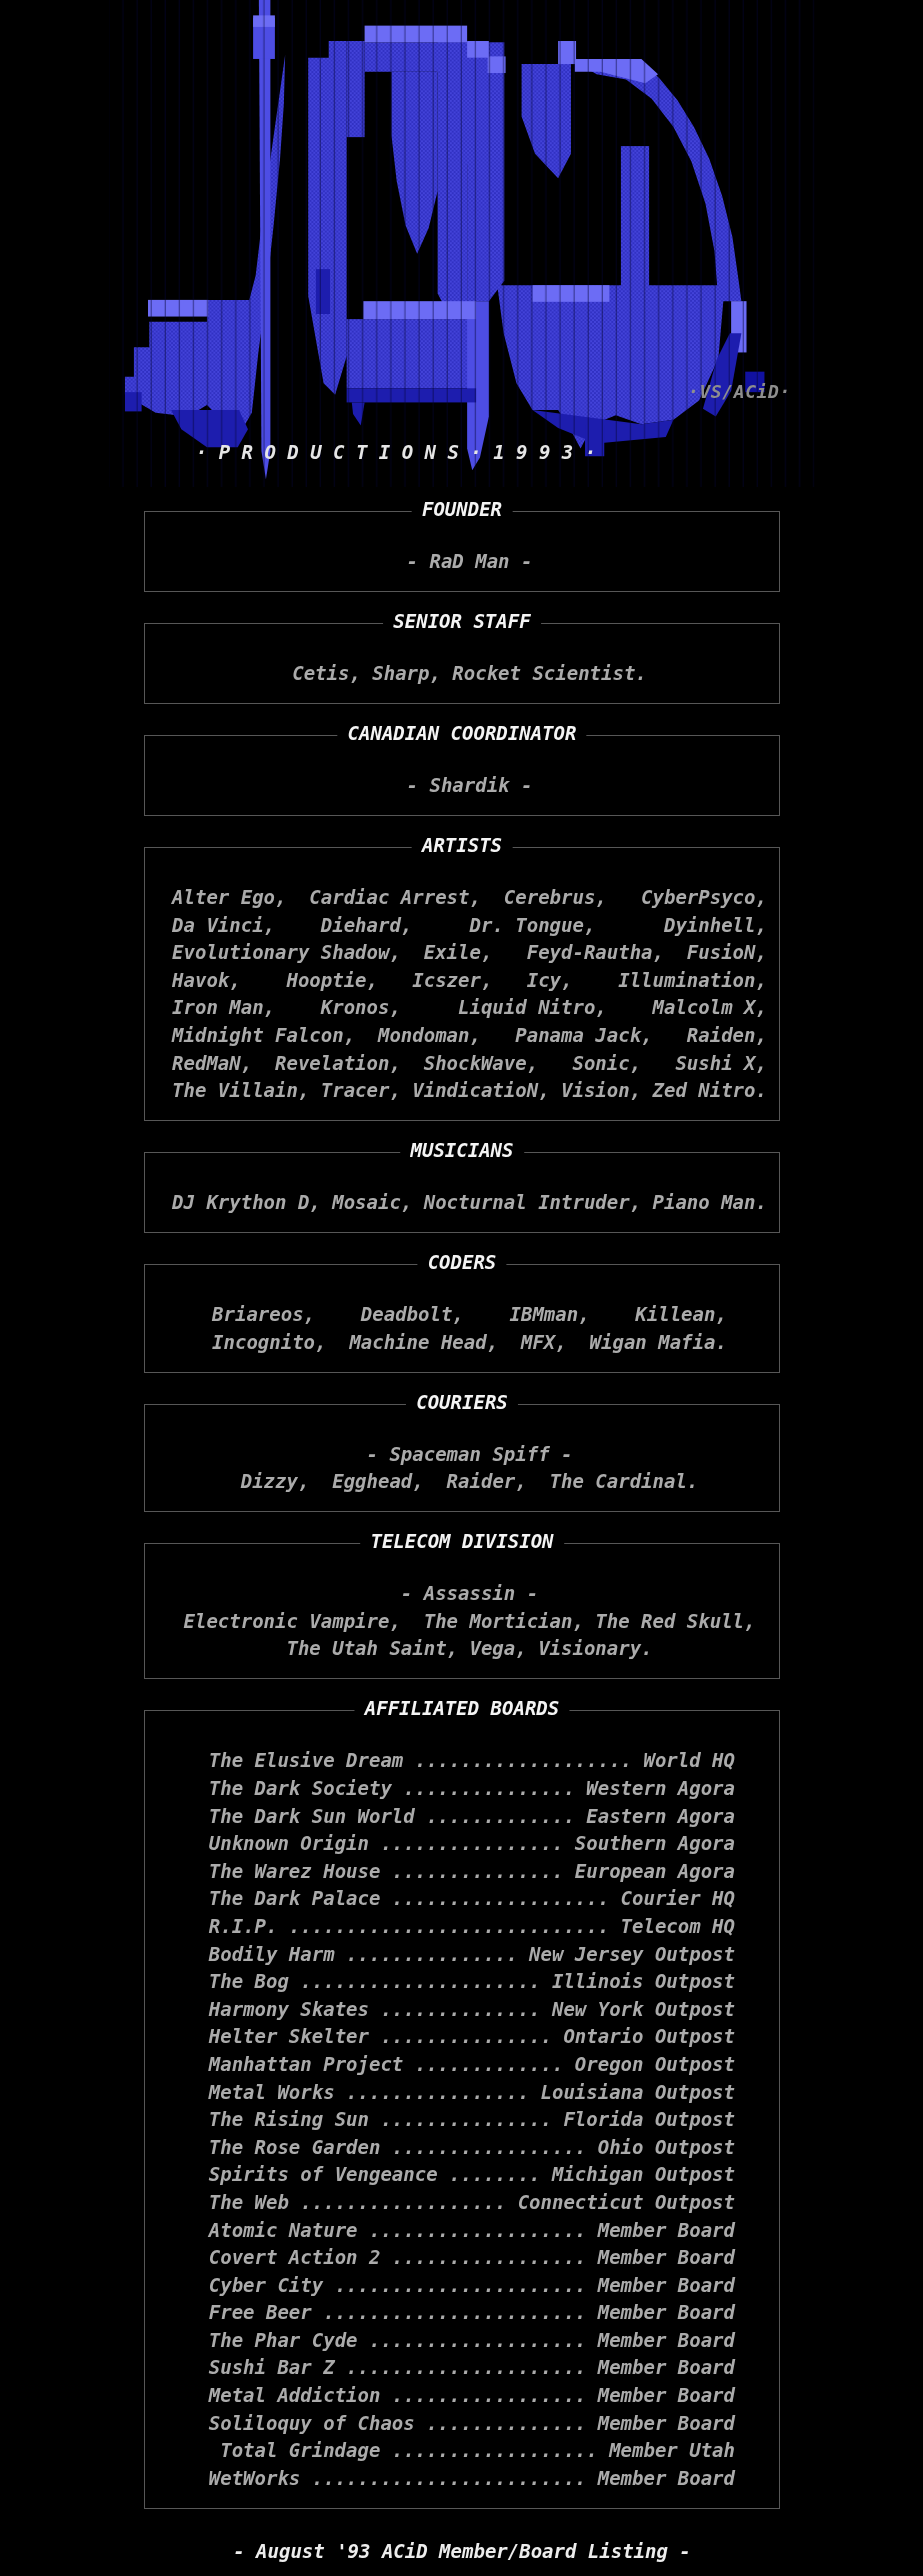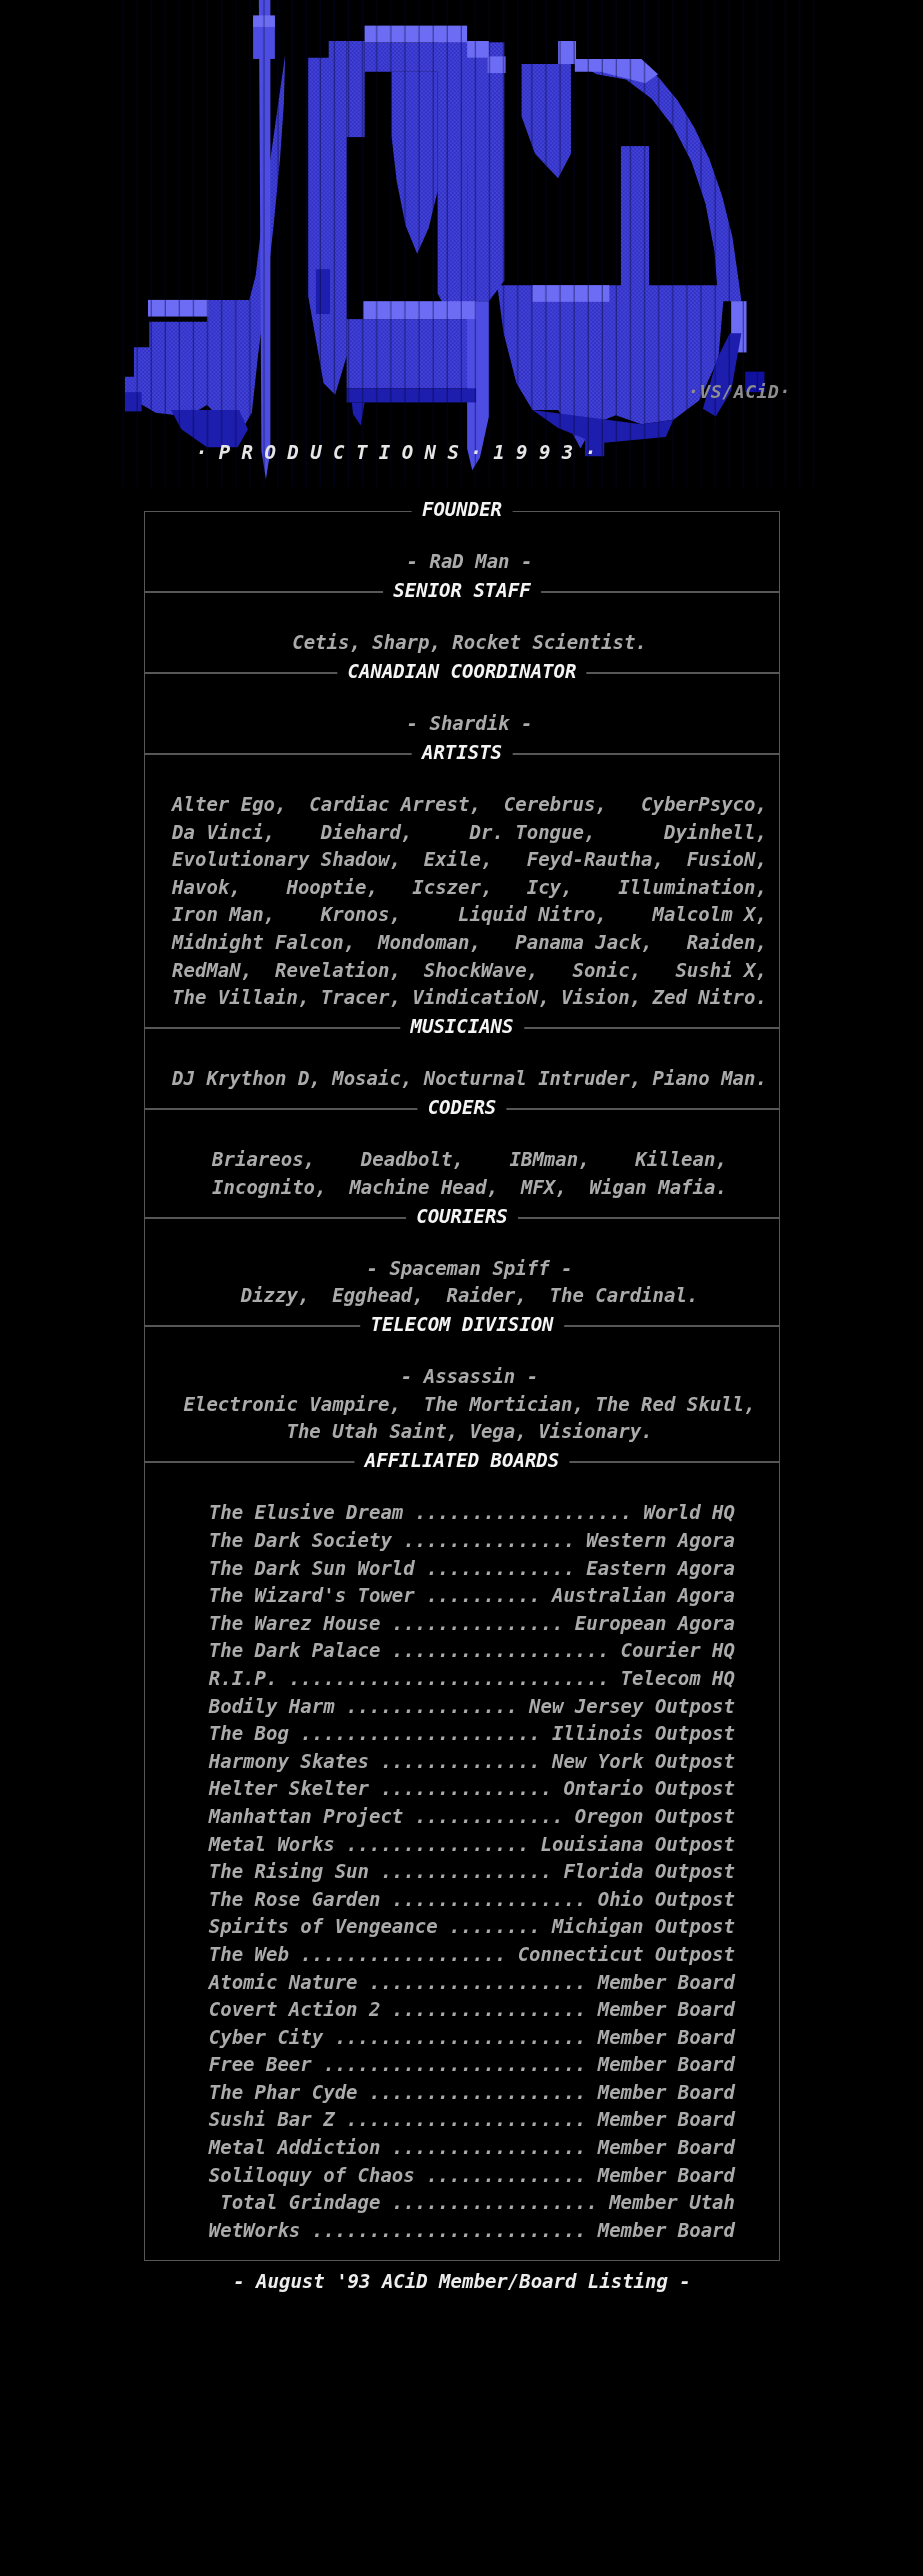--- a/index.html
+++ b/index.html
@@ -14,21 +14,21 @@
   body{width:924px;height:2576px;position:relative;overflow:hidden;
        font-family:"DejaVu Sans Mono",monospace;font-weight:bold;}
   .page{position:relative;width:924px;height:2576px;font-style:italic;}
   .logo-wrap{position:relative;width:924px;height:487px;}
   .logo-wrap svg{position:absolute;left:109px;top:0;}
   .signature{position:absolute;left:688px;top:381px;font-size:18px;
              color:var(--signature-gray);white-space:pre;letter-spacing:0.6px;}
   .caption{position:absolute;left:0;top:441px;width:792px;text-align:center;
            font-size:19px;color:#e6e6e6;white-space:pre;}
   .sections{position:relative;width:636px;margin:24px 0 0 144px;}
-  .box{position:relative;border:1.3px solid var(--border-gray);
+  .box{position:relative;border:1.3px solid var(--border-gray);margin-bottom:31px;
        background:var(--background);padding-left:15px;}
   .legend{position:absolute;top:-14px;left:50%;transform:translateX(-50%);
           background:var(--background);padding:0 10.3px;font-size:19px;
           color:var(--title-white);white-space:pre;}
   .body{padding:36px 0 15.4px 0;text-align:center;}
   .line{font-size:19px;line-height:27.6px;color:var(--text-gray);white-space:pre;}
   .body.boards{width:531px;margin:0 auto;text-align:right;}
   .footer{margin-top:9px;width:924px;text-align:center;font-size:19px;
           color:var(--footer-white);white-space:pre;}
 </style>
@@ -163,21 +163,21 @@
           <div class="line">Electronic Vampire,  The Mortician, The Red Skull,</div>
           <div class="line">The Utah Saint, Vega, Visionary.</div>
         </div>
       </section>
       <section class="box">
         <span class="legend">AFFILIATED BOARDS</span>
         <div class="body boards">
           <div class="line">The Elusive Dream ................... World HQ</div>
           <div class="line">The Dark Society ............... Western Agora</div>
           <div class="line">The Dark Sun World ............. Eastern Agora</div>
-          <div class="line">The Wizard's Tower .......... Australian Agora</div>
+          <div class="line">Unknown Origin ................ Southern Agora</div>
           <div class="line">The Warez House ............... European Agora</div>
           <div class="line">The Dark Palace ................... Courier HQ</div>
           <div class="line">R.I.P. ............................ Telecom HQ</div>
           <div class="line">Bodily Harm ............... New Jersey Outpost</div>
           <div class="line">The Bog ..................... Illinois Outpost</div>
           <div class="line">Harmony Skates .............. New York Outpost</div>
           <div class="line">Helter Skelter ............... Ontario Outpost</div>
           <div class="line">Manhattan Project ............. Oregon Outpost</div>
           <div class="line">Metal Works ................ Louisiana Outpost</div>
           <div class="line">The Rising Sun ............... Florida Outpost</div>

